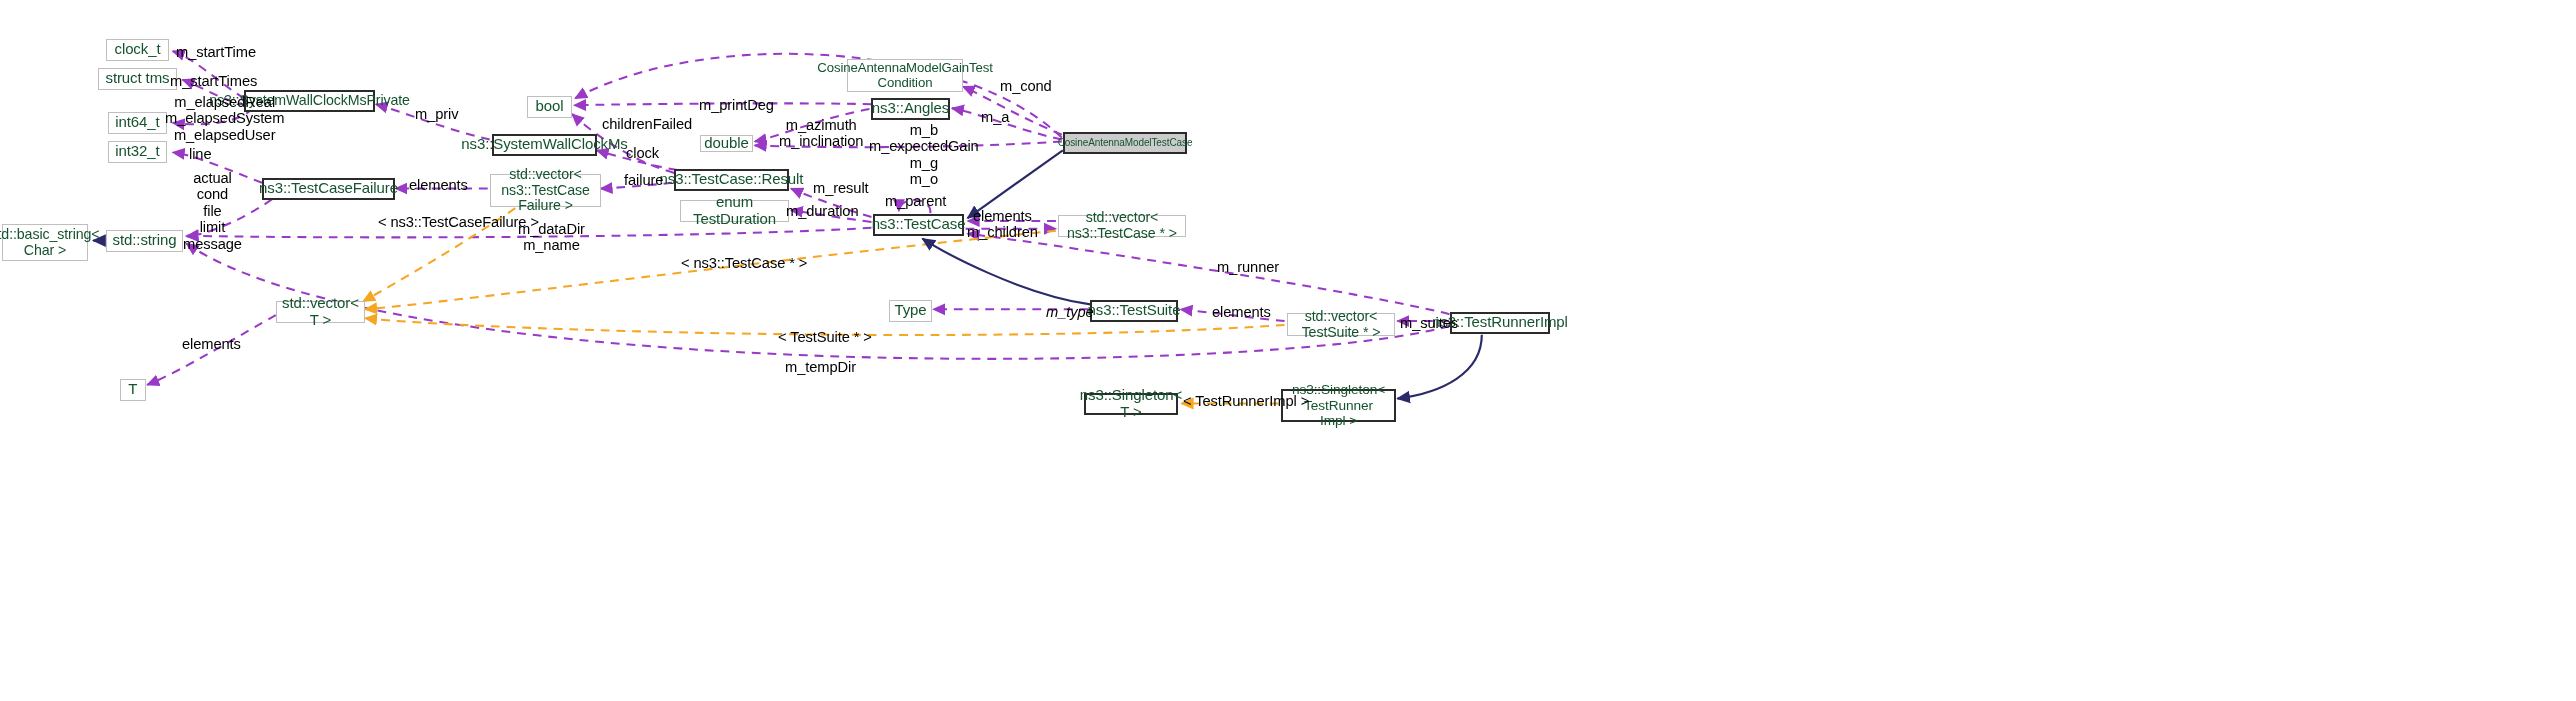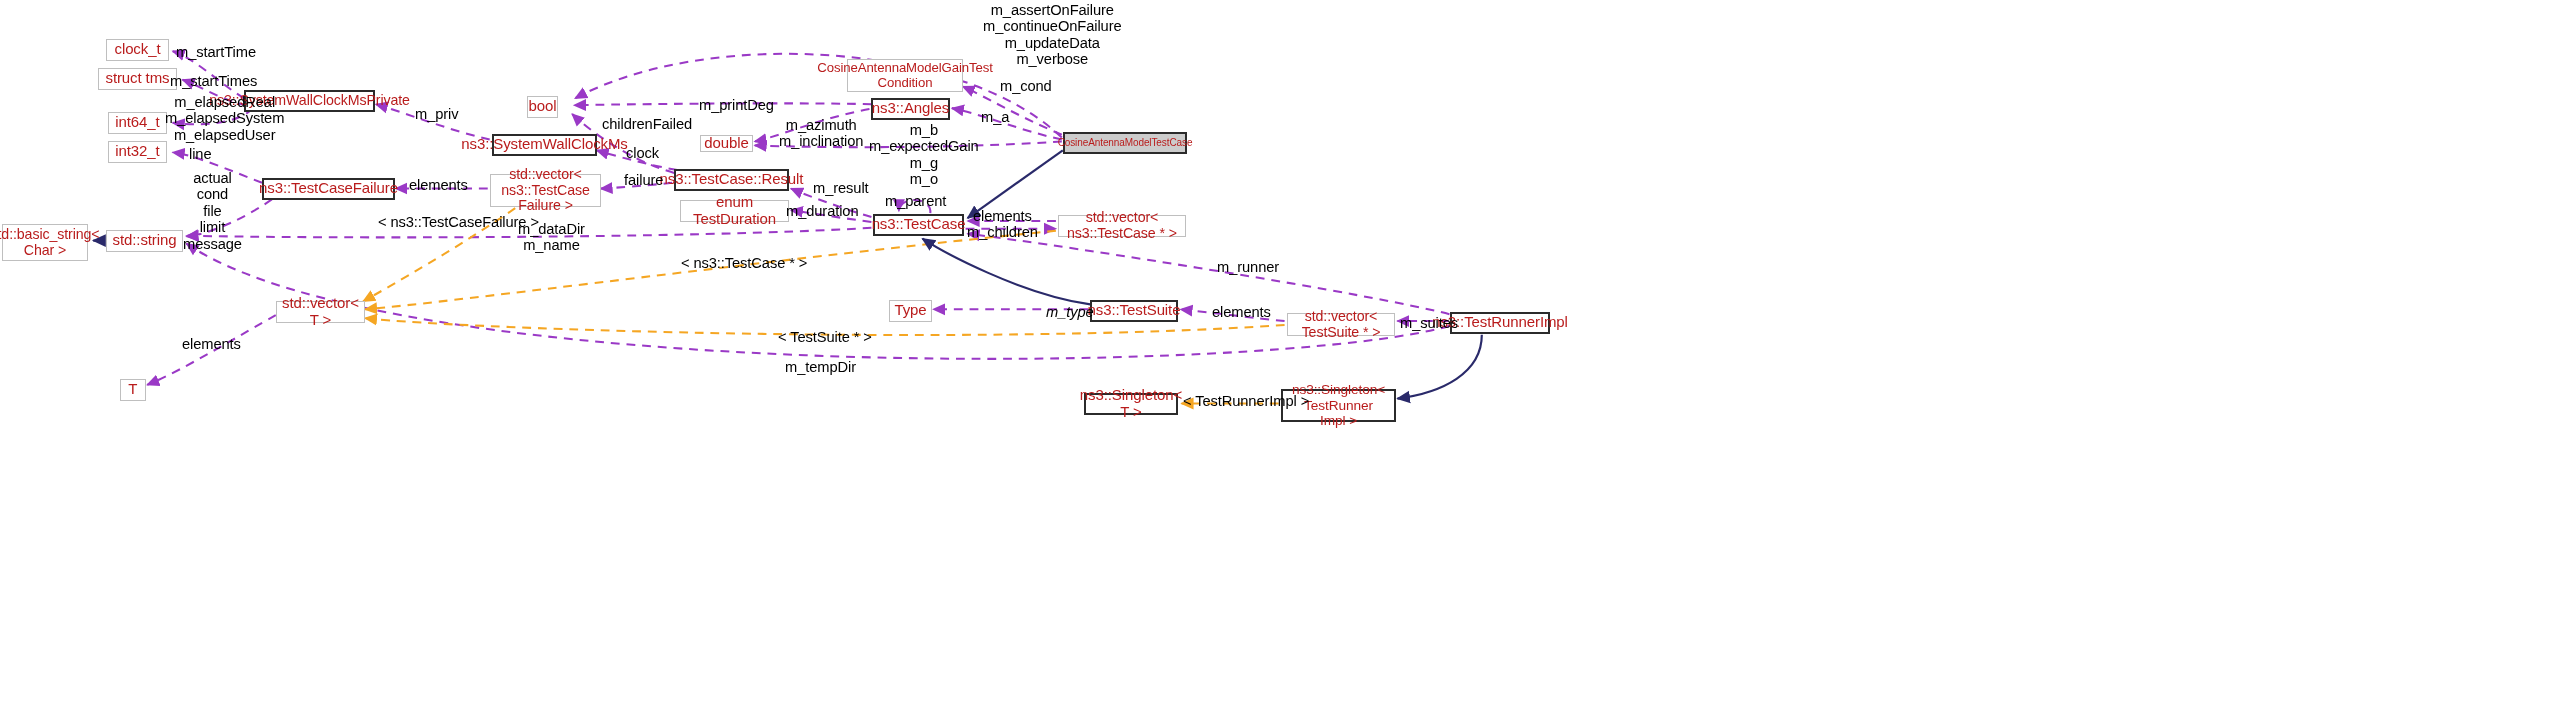--- a/index.html
+++ b/index.html
@@ -27,21 +27,21 @@
   }
   .node {
     position: absolute;
     box-sizing: border-box;
     display: flex;
     align-items: center;
     justify-content: center;
     text-align: center;
     font-size: 15px;
     line-height: 1.12;
-    color: #b91c1c;
+    color: #14532d;
     background: #ffffff;
     white-space: pre-line;
     padding: 1px 3.9px;
     letter-spacing: -0.1px;
   }
   
   .node.plain {
     border: 1px solid #bfbfbf;
   }
   
@@ -169,21 +169,21 @@
   <div class="node plain" style="left:2px;top:224px;width:86px;height:37px;font-size:14.2px;">std::basic_string&lt;
 Char &gt;</div>
   <div class="node plain" style="left:106px;top:230px;width:77px;height:21.6px;">std::string</div>
   <div class="node cls" style="left:262px;top:178px;width:133px;height:21.6px;">ns3::TestCaseFailure</div>
   <div class="node cls" style="left:244px;top:90px;width:131px;height:21.6px;font-size:14.2px;">ns3::SystemWallClockMsPrivate</div>
   <div class="node plain" style="left:490px;top:174px;width:111px;height:33px;font-size:14.2px;">std::vector&lt; ns3::TestCase
 Failure &gt;</div>
   <div class="node cls" style="left:492px;top:134px;width:105px;height:21.6px;">ns3::SystemWallClockMs</div>
   <div class="node plain" style="left:276px;top:301px;width:89px;height:21.6px;">std::vector&lt; T &gt;</div>
   <div class="node plain" style="left:120px;top:379px;width:25.5px;height:21.6px;">T</div>
-  <div class="node plain" style="left:527px;top:96px;width:31px;height:21.6px;">bool</div>
+  <div class="node plain" style="left:527px;top:96px;width:45px;height:21.6px;">bool</div>
   <div class="node plain" style="left:700px;top:135px;width:53px;height:17px;">double</div>
   <div class="node cls" style="left:674px;top:169px;width:115px;height:21.6px;">ns3::TestCase::Result</div>
   <div class="node plain" style="left:680px;top:200px;width:109px;height:21.6px;">enum TestDuration</div>
   <div class="node cls" style="left:873px;top:214px;width:91px;height:21.6px;">ns3::TestCase</div>
   <div class="node plain" style="left:1058px;top:215px;width:128px;height:21.6px;font-size:14.2px;">std::vector&lt; ns3::TestCase * &gt;</div>
   <div class="node cls" style="left:871px;top:98px;width:79px;height:21.6px;">ns3::Angles</div>
   <div class="node plain" style="left:847px;top:59px;width:116px;height:33px;font-size:13.2px;">CosineAntennaModelGainTest
 Condition</div>
   <div class="node root" style="left:1063px;top:132px;width:124px;height:21.6px;font-size:10px;">CosineAntennaModelTestCase</div>
   <div class="node plain" style="left:889px;top:300px;width:43px;height:21.6px;">Type</div>
@@ -221,24 +221,20 @@
   <div class="edge-label" style="left:885px;top:193px;">m_parent</div>
   <div class="edge-label" style="left:967px;top:208px;">elements
 m_children</div>
   <div class="edge-label" style="left:681px;top:255px;">&lt; ns3::TestCase * &gt;</div>
   <div class="edge-label" style="left:1000px;top:78px;">m_cond</div>
   <div class="edge-label" style="left:981px;top:109px;">m_a</div>
   <div class="edge-label" style="left:869px;top:122px;">m_b
 m_expectedGain
 m_g
 m_o</div>
-  <div class="edge-label" style="left:983px;top:2px;">m_assertOnFailure
-m_continueOnFailure
-m_updateData
-m_verbose</div>
   <div class="edge-label" style="left:1217px;top:259px;">m_runner</div>
   <div class="edge-label" style="left:1046px;top:304px;font-style:italic;">m_type</div>
   <div class="edge-label" style="left:1212px;top:304px;">elements</div>
   <div class="edge-label" style="left:1400px;top:315px;">m_suites</div>
   <div class="edge-label" style="left:778px;top:329px;">&lt; TestSuite * &gt;</div>
   <div class="edge-label" style="left:182px;top:336px;">elements</div>
   <div class="edge-label" style="left:785px;top:359px;">m_tempDir</div>
   <div class="edge-label" style="left:1183px;top:393px;">&lt; TestRunnerImpl &gt;</div>
 </div>
 

